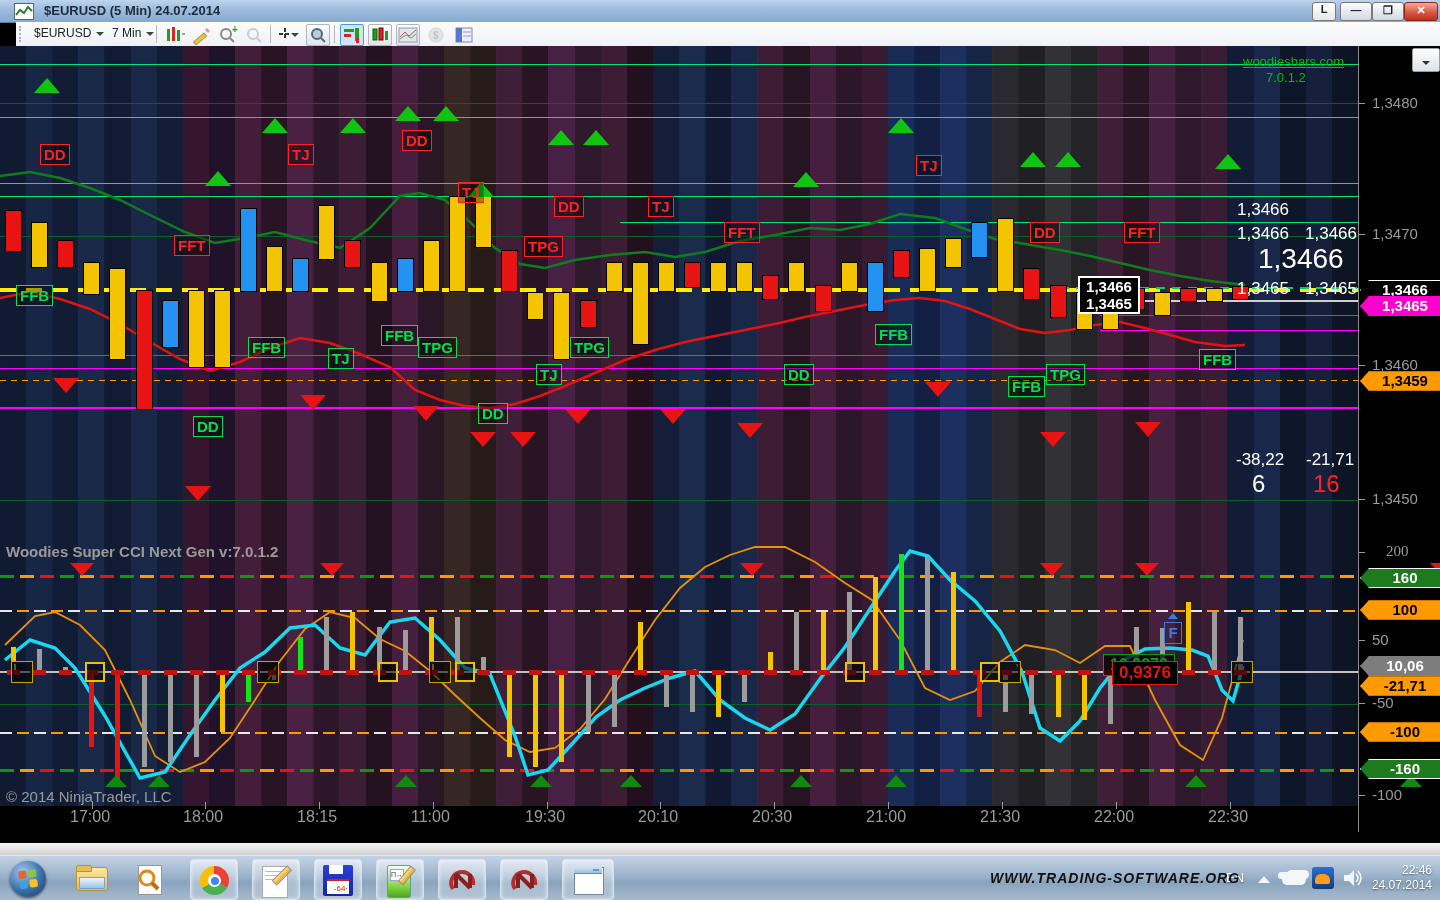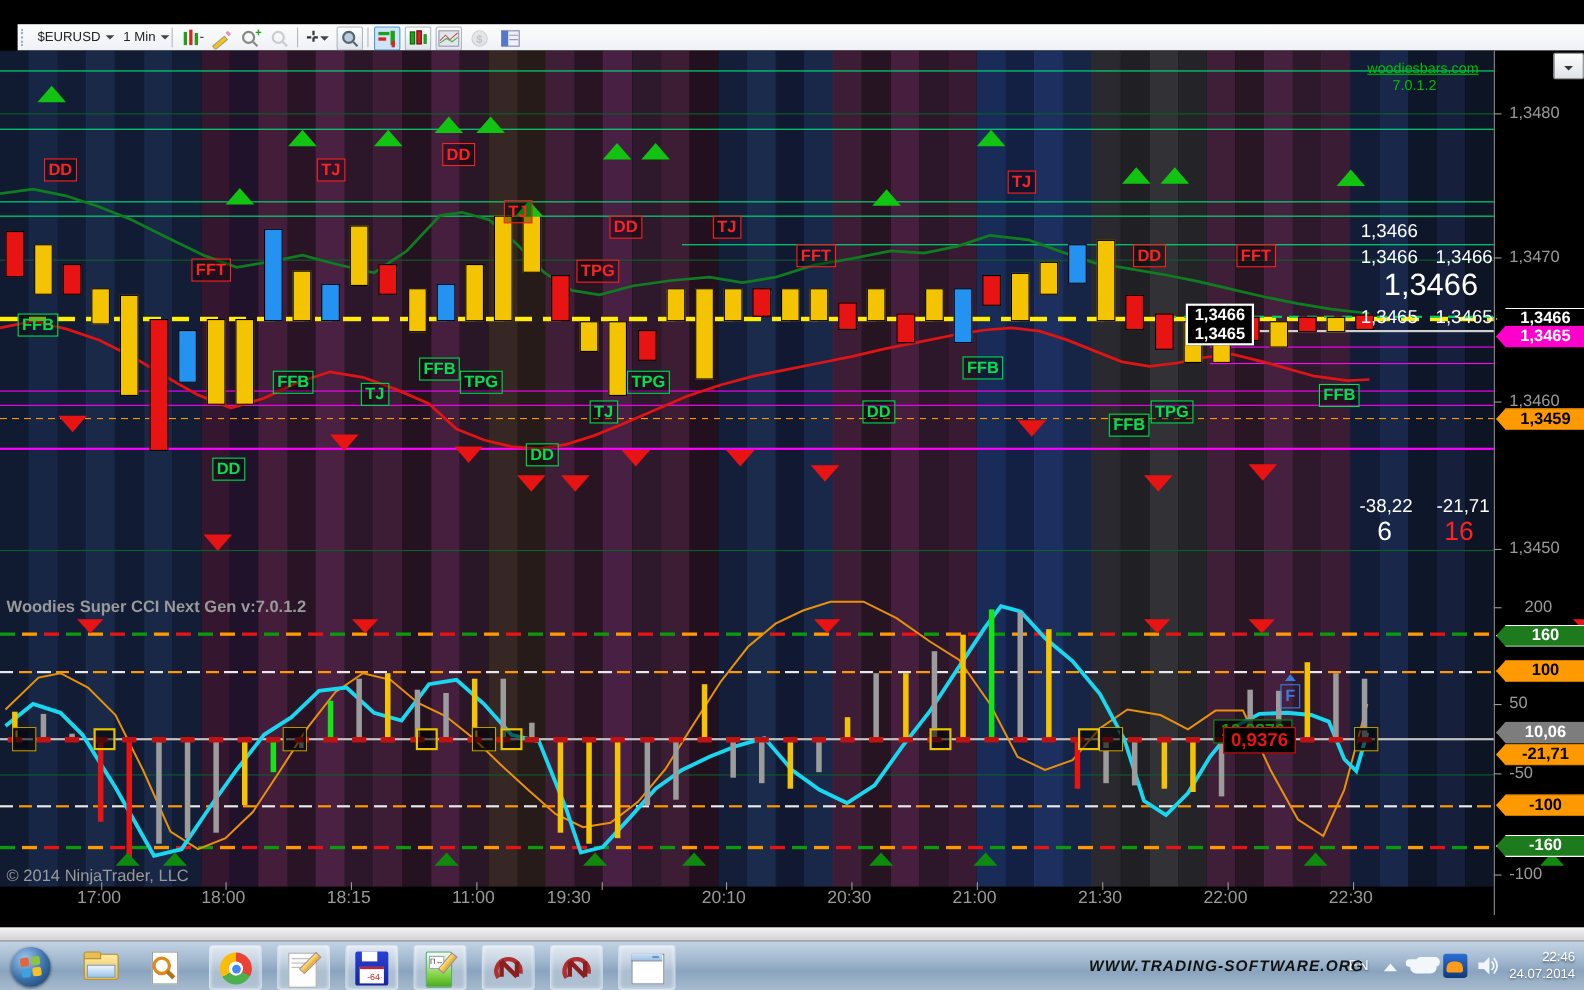--- a/index.html
+++ b/index.html
@@ -66,28 +66,40 @@
   .tb-app.boxed{border:1px solid #d5e2ef;background:linear-gradient(rgba(255,255,255,.55),rgba(255,255,255,.12));box-shadow:inset 0 0 4px rgba(255,255,255,.7);}
   #watermark{top:14px;left:990px;font-size:14px;font-weight:bold;font-style:italic;color:#111;letter-spacing:1px;z-index:2;}
   .tray-text{color:#fff;font-size:12px;text-shadow:0 1px 2px rgba(0,0,0,.5);}
   #clock{right:8px;top:7px;text-align:right;line-height:15px;}
 </style>
 </head>
 <body>
 
 <div id="app">
 
+  <div id="titlebar" class="abs">
+    <div class="ticon abs">
+      <svg width="18" height="15">
+          <polyline points="1,11 5,6 9,9 13,3 17,7" stroke="#2a7d2a" stroke-width="2" fill="none"></polyline>
+        </svg>
+    </div>
+    <div id="title-text" class="abs">$EURUSD (5 Min)  24.07.2014</div>
+    <div id="btn-link" class="winbtn abs">L</div>
+    <div id="btn-min" class="winbtn abs"><span class="glyph">—</span></div>
+    <div id="btn-restore" class="winbtn abs"><span class="glyph">❐</span></div>
+    <div id="btn-close" class="winbtn abs"><span class="glyph">✕</span></div>
+  </div>
 
   <div id="toolbar" class="abs">
     <div class="grip abs"></div>
     <div class="tb-text abs" style="left:18px;">
       <span>$EURUSD</span><span class="dd-arrow"></span>
     </div>
     <div class="tb-text abs" style="left:96px;">
-      <span>1 Min</span><span class="dd-arrow"></span>
+      <span>7 Min</span><span class="dd-arrow"></span>
     </div>
     <div class="tb-sep abs" style="left:140px;"></div>
     <div class="tb-btn abs" style="left:146px;">
       <svg width="22" height="20">
           <rect x="4" y="4" width="3" height="12" fill="#1da11d"></rect>
           <rect x="9" y="2" width="3" height="14" fill="#d22"></rect>
           <rect x="14" y="5" width="3" height="11" fill="#1da11d"></rect>
           <path d="M19,9 l4,0" stroke="#444"></path>
         </svg>
     </div>
@@ -358,21 +370,21 @@
       </div>
       <div class="abs " id="axis-line" style="left: 1358px; top: 0px; width: 1px; height: 786px; background: rgb(138, 138, 138); z-index: 8;"></div>
       <div class="abs axis-label" style="left: 1372px; top: 48px;">1,3480</div>
       <div class="abs axis-tick" style="left: 1358px; top: 57px;"></div>
       <div class="abs axis-label" style="left: 1372px; top: 179px;">1,3470</div>
       <div class="abs axis-tick" style="left: 1358px; top: 188px;"></div>
       <div class="abs axis-label" style="left: 1372px; top: 310px;">1,3460</div>
       <div class="abs axis-tick" style="left: 1358px; top: 319px;"></div>
       <div class="abs axis-label" style="left: 1372px; top: 444px;">1,3450</div>
       <div class="abs axis-tick" style="left: 1358px; top: 453px;"></div>
-      <div class="abs axis-label" style="left: 1386px; top: 497px;">200</div>
+      <div class="abs axis-label" style="left: 1386px; top: 497px; font-family: Liberation Serif, serif;">200</div>
       <div class="abs axis-tick" style="left: 1358px; top: 506px;"></div>
       <div class="abs axis-label" style="left: 1372px; top: 585px;">50</div>
       <div class="abs axis-tick" style="left: 1358px; top: 594px;"></div>
       <div class="abs axis-label" style="left: 1372px; top: 648px;">-50</div>
       <div class="abs axis-tick" style="left: 1358px; top: 657px;"></div>
       <div class="abs axis-label" style="left: 1372px; top: 740px;">-100</div>
       <div class="abs axis-tick" style="left: 1358px; top: 749px;"></div>
       <div class="abs tag" style="left: 1360px; top: 234px; min-width: 62px; background: rgb(0, 0, 0); color: rgb(255, 255, 255); box-shadow: rgb(255, 255, 255) 0px 0px 0px 1px inset;">1,3466</div>
       <div class="abs tag" style="left: 1360px; top: 250px; min-width: 62px; background: rgb(255, 0, 204); color: rgb(255, 255, 255); box-shadow: rgb(255, 0, 204) 0px 0px 0px 1px inset;">1,3465</div>
       <div class="abs tag" style="left: 1360px; top: 325px; min-width: 62px; background: rgb(255, 153, 0); color: rgb(0, 0, 0); box-shadow: rgb(200, 120, 0) 0px 0px 0px 1px inset;">1,3459</div>
@@ -515,21 +527,21 @@
       <div class="abs " style="left: 1112px; top: 615px; padding: 1px 6px; border: 1px solid rgb(232, 19, 19); color: rgb(232, 19, 19); font-size: 17px; font-weight: bold; background: rgb(0, 0, 0); z-index: 10;">0,9376</div>
       <div class="abs " style="left: 92px; top: 756px; width: 1px; height: 7px; background: rgb(154, 154, 154); z-index: 9;"></div>
       <div class="abs time-label" style="left: 70px; top: 762px;">17:00</div>
       <div class="abs " style="left: 205px; top: 756px; width: 1px; height: 7px; background: rgb(154, 154, 154); z-index: 9;"></div>
       <div class="abs time-label" style="left: 183px; top: 762px;">18:00</div>
       <div class="abs " style="left: 319px; top: 756px; width: 1px; height: 7px; background: rgb(154, 154, 154); z-index: 9;"></div>
       <div class="abs time-label" style="left: 297px; top: 762px;">18:15</div>
       <div class="abs " style="left: 433px; top: 756px; width: 1px; height: 7px; background: rgb(154, 154, 154); z-index: 9;"></div>
       <div class="abs time-label" style="left: 411px; top: 762px;">11:00</div>
       <div class="abs " style="left: 547px; top: 756px; width: 1px; height: 7px; background: rgb(154, 154, 154); z-index: 9;"></div>
-      <div class="abs time-label" style="left: 497px; top: 762px;">19:30</div>
+      <div class="abs time-label" style="left: 525px; top: 762px;">19:30</div>
       <div class="abs " style="left: 660px; top: 756px; width: 1px; height: 7px; background: rgb(154, 154, 154); z-index: 9;"></div>
       <div class="abs time-label" style="left: 638px; top: 762px;">20:10</div>
       <div class="abs " style="left: 774px; top: 756px; width: 1px; height: 7px; background: rgb(154, 154, 154); z-index: 9;"></div>
       <div class="abs time-label" style="left: 752px; top: 762px;">20:30</div>
       <div class="abs " style="left: 888px; top: 756px; width: 1px; height: 7px; background: rgb(154, 154, 154); z-index: 9;"></div>
       <div class="abs time-label" style="left: 866px; top: 762px;">21:00</div>
       <div class="abs " style="left: 1002px; top: 756px; width: 1px; height: 7px; background: rgb(154, 154, 154); z-index: 9;"></div>
       <div class="abs time-label" style="left: 980px; top: 762px;">21:30</div>
       <div class="abs " style="left: 1116px; top: 756px; width: 1px; height: 7px; background: rgb(154, 154, 154); z-index: 9;"></div>
       <div class="abs time-label" style="left: 1094px; top: 762px;">22:00</div>

